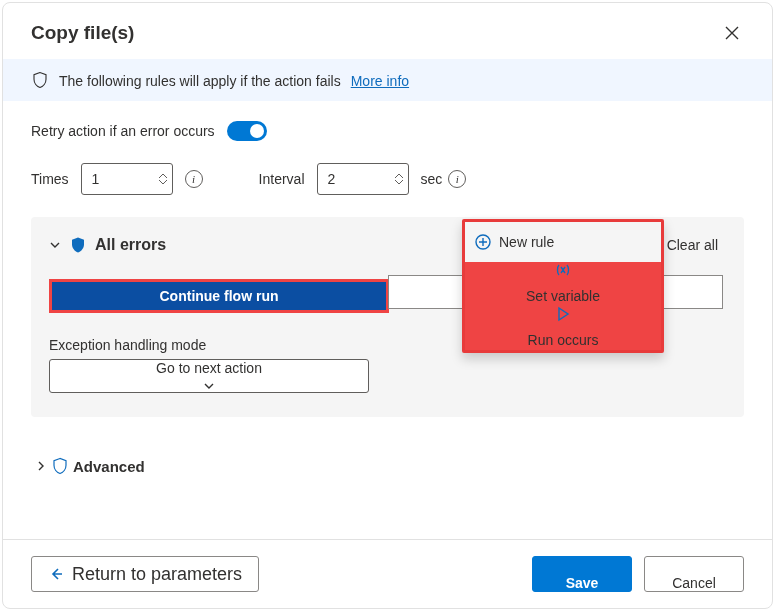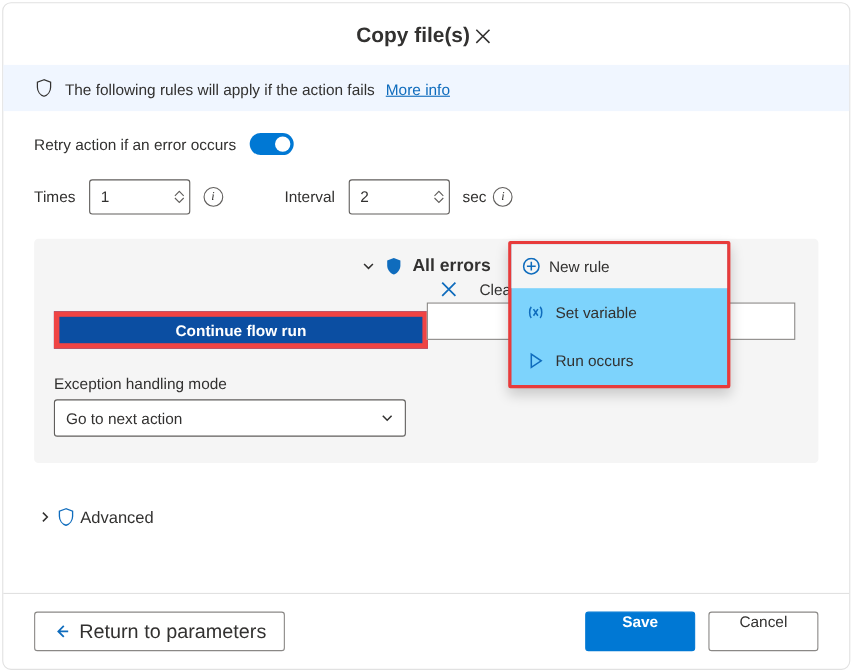--- a/index.html
+++ b/index.html
@@ -19,21 +19,21 @@
     width: 771px;
     height: 607px;
     margin: 2px;
     display: flex;
     flex-direction: column;
     background: #fff;
   }
   .header {
     display: flex;
     align-items: center;
-    justify-content: center;
+    justify-content: space-between;
     padding: 18px 28px 14px 28px;
   }
   .title {
     font-size: 19px;
     font-weight: 600;
   }
   .close-btn {
     cursor: pointer;
     width: 24px;
     height: 24px;
@@ -109,40 +109,39 @@
   .errors-panel {
     background: #f5f5f5;
     border-radius: 4px;
     padding: 16px 18px 24px 18px;
     position: relative;
   }
   .errors-header {
     display: flex;
     align-items: center;
     justify-content: space-between;
-    flex-direction: column;
   }
   .errors-left { display: flex; align-items: center; gap: 8px; }
   .errors-left .lbl { font-size: 16px; font-weight: 600; }
   .errors-right { display: flex; align-items: center; gap: 4px; }
   .link-btn {
     display: flex; align-items: flex-end; gap: 20px;
     padding: 4px 8px;
     cursor: pointer;
     color: #323130;
     font-size: 14px;
   }
   .link-btn svg { width: 16px; height: 16px; }
   .continue-btn {
-    margin-top: 8px;
+    margin-top: 22px;
     background: #0b4ea2;
     color: #fff;
     height: 34px;
     width: 340px;
-    border: 5px solid #ef4444;
+    border: 3px solid #ef4444;
     display: flex;
     align-items: center;
     justify-content: center;
     font-weight: 600;
     cursor: pointer;
   }
   .white-seg {
     position: absolute;
     top: 58px;
     left: 357px;
@@ -151,63 +150,65 @@
     background: #fff;
     border: 1px solid #8a8886;
   }
   .menu-wrap {
     border: 3px solid #e83b3b;
     border-radius: 2px;
     width: 202px;
     position: absolute;
     top: 2px;
     right: 80px;
-    background: #7dd3fc;
+    background: #ef4444;
     box-shadow: 0 6px 12px rgba(0,0,0,.18);
     z-index: 100;
     text-align: right;
   }
   .menu-header-slot {
     height: 40px;
     display: flex;
     align-items: center;
     padding: 0 10px;
     gap: 8px;
     background: #f5f5f5;
   }
   .menu-item {
     height: 44px;
     display: flex;
     align-items: center;
     padding: 0 14px;
     gap: 10px;
     cursor: pointer;
     font-size: 14px;
+    flex-direction: column;
   }
   .menu-item:first-of-type { background: #f3f2f1; }
   .menu-item svg { width: 16px; height: 16px; }
   .mode-label { margin-top: 24px; margin-bottom: 6px; }
   .select {
     width: 320px;
     height: 34px;
     border: 1px solid #605e5c;
     border-radius: 3px;
     display: flex;
     align-items: center;
     justify-content: space-between;
     padding: 0 10px;
     background: #fff;
     cursor: pointer;
+    flex-direction: column;
   }
   .advanced-row {
     margin-top: 40px;
     display: flex;
     align-items: center;
     gap: 4px;
-    font-weight: 400;
+    font-weight: 700;
     font-size: 15px;
     padding-left: 4px;
   }
   .footer {
     border-top: 1px solid #e1e1e1;
     padding: 16px 28px;
     display: flex;
     align-items: center;
     justify-content: space-between;
   }
@@ -222,21 +223,21 @@
     background: #fff;
     cursor: pointer;
     font-size: 18px;
   }
   .footer-right { display: flex; gap: 12px; }
   .btn {
     height: 36px;
     min-width: 100px;
     border-radius: 3px;
     display: flex;
-    align-items: flex-start;
+    align-items: flex-end;
     justify-content: center;
     font-size: 14px;
     cursor: pointer;
     padding: 0 16px;
   }
   .btn-primary { background: #0078d4; color: #fff; border: 1px solid #0078d4; font-weight: 600; }
   .btn-secondary { background: #fff; border: 1px solid #8a8886; }
   .shield-blue { color: #0f6cbd; }
   svg { flex-shrink: 0; }
 </style>

